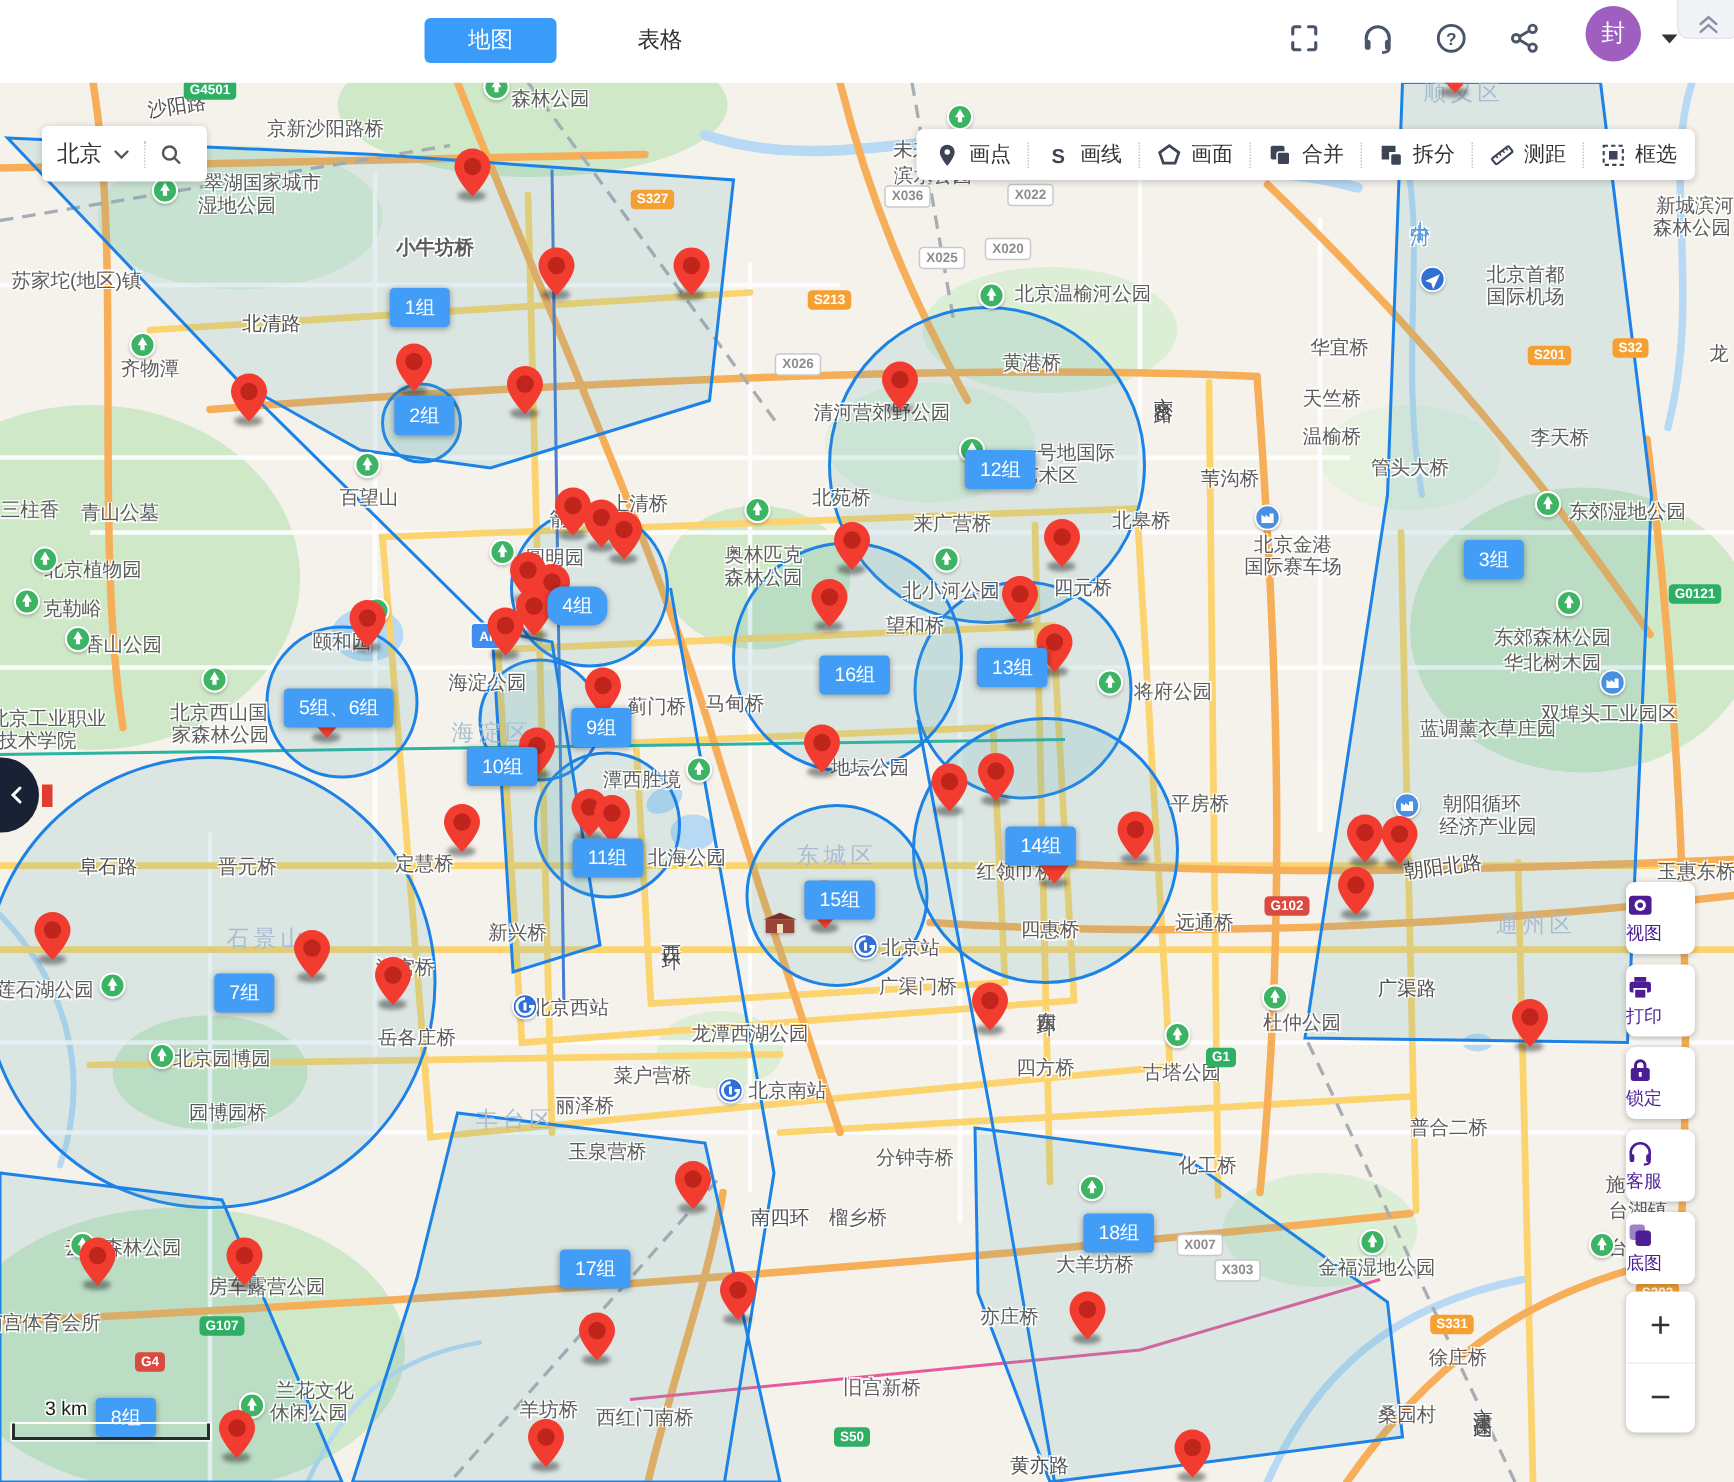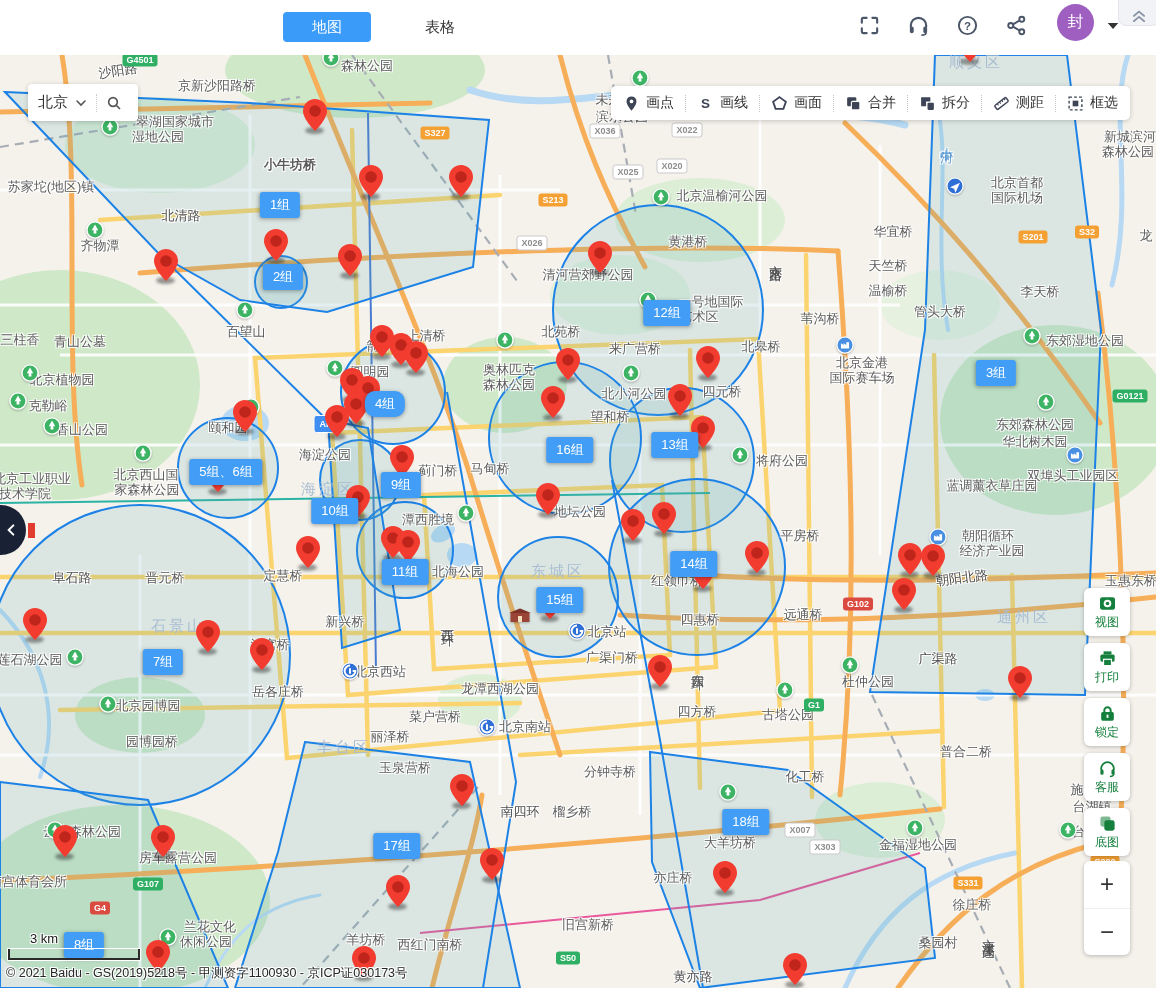--- a/index.html
+++ b/index.html
@@ -57,22 +57,22 @@
   #cityBox .vd{width:0;height:18px;border-left:1px dotted #ccc;margin:0 9px 0 7px;}
   
   #drawbar{position:absolute;right:26px;top:31px;height:34px;background:#fff;border-radius:5px;
        box-shadow:0 1px 5px rgba(0,0,0,.2);display:flex;align-items:center;padding:0 12px;z-index:20;}
   .dw-item{display:flex;align-items:center;gap:6px;font-size:14px;color:#333;cursor:pointer;}
   .dw-item .ico{width:17px;height:17px;color:#3d4456;}
   .dw-item .ico svg{width:100%;height:100%;}
   .dw-sep{width: 0;border-left:1px dotted #c5c5c5;height:17px;margin:0 11px;}
   
   .side-btn{position:absolute;left:1084px;width:46px;height:48px;background:#fff;border-radius:6px;
-       box-shadow:0 1px 4px rgba(0,0,0,.25);display:flex;flex-direction:column;align-items:center;
-       justify-content:center;gap:1px;color:#15803d;z-index:20;cursor:pointer;}
+       box-shadow:0 1px 4px rgba(0,0,0,.25);display:flex;flex-direction:column;
+       justify-content:center;gap:1px;color:#4c1d95;z-index:20;cursor:pointer;}
   .side-btn .ico{width:19px;height:19px;}
   .side-btn .ico svg{width:100%;height:100%;}
   .side-btn .sl{font-size:12px;}
   #zoomBox{position:absolute;left:1084px;top:806px;width:46px;height:94px;background:#fff;border-radius:6px;
        box-shadow:0 1px 4px rgba(0,0,0,.25);z-index:20;display:flex;flex-direction:column;}
   #zoomBox div{flex:1;display:flex;align-items:center;justify-content:center;font-size:24px;color:#333;cursor:pointer;}
   #zoomBox div:first-child{border-bottom:1px solid #eee;}
   
   #handle{position:absolute;left:-14px;top:450px;width:40px;height:50px;background:#182234;border-radius:0 25px 25px 0;
        display:flex;align-items:center;justify-content:flex-end;padding-right:6px;z-index:20;box-sizing:border-box;}
@@ -829,21 +829,20 @@
 
   <div id="handle">
     <span style="width:16px;height:16px;"><svg viewBox="0 0 24 24" fill="none" stroke="#fff" stroke-width="3" stroke-linecap="round">
           <path d="M14 5l-7 7 7 7"></path>
         </svg></span>
   </div>
   <div id="handle-chip"></div>
 
   <span id="scale-label">3 km</span>
   <div id="scale-bar"></div>
-  <div id="copyright">© 2021 Baidu - GS(2019)5218号 - 甲测资字1100930 - 京ICP证030173号</div>
 <div class="side-btn" style="top: 533px;">
       <span class="ico"><svg viewBox="0 0 24 24">
           <rect x="2.5" y="4" width="19" height="16" rx="3" fill="currentColor"></rect>
           <circle cx="12" cy="12" r="4.8" fill="#fff"></circle>
           <circle cx="12" cy="12" r="2.3" fill="currentColor"></circle>
         </svg></span>
       <span class="sl">视图</span>
     </div>
     <div class="side-btn" style="top: 588px;">
       <span class="ico"><svg viewBox="0 0 24 24">

